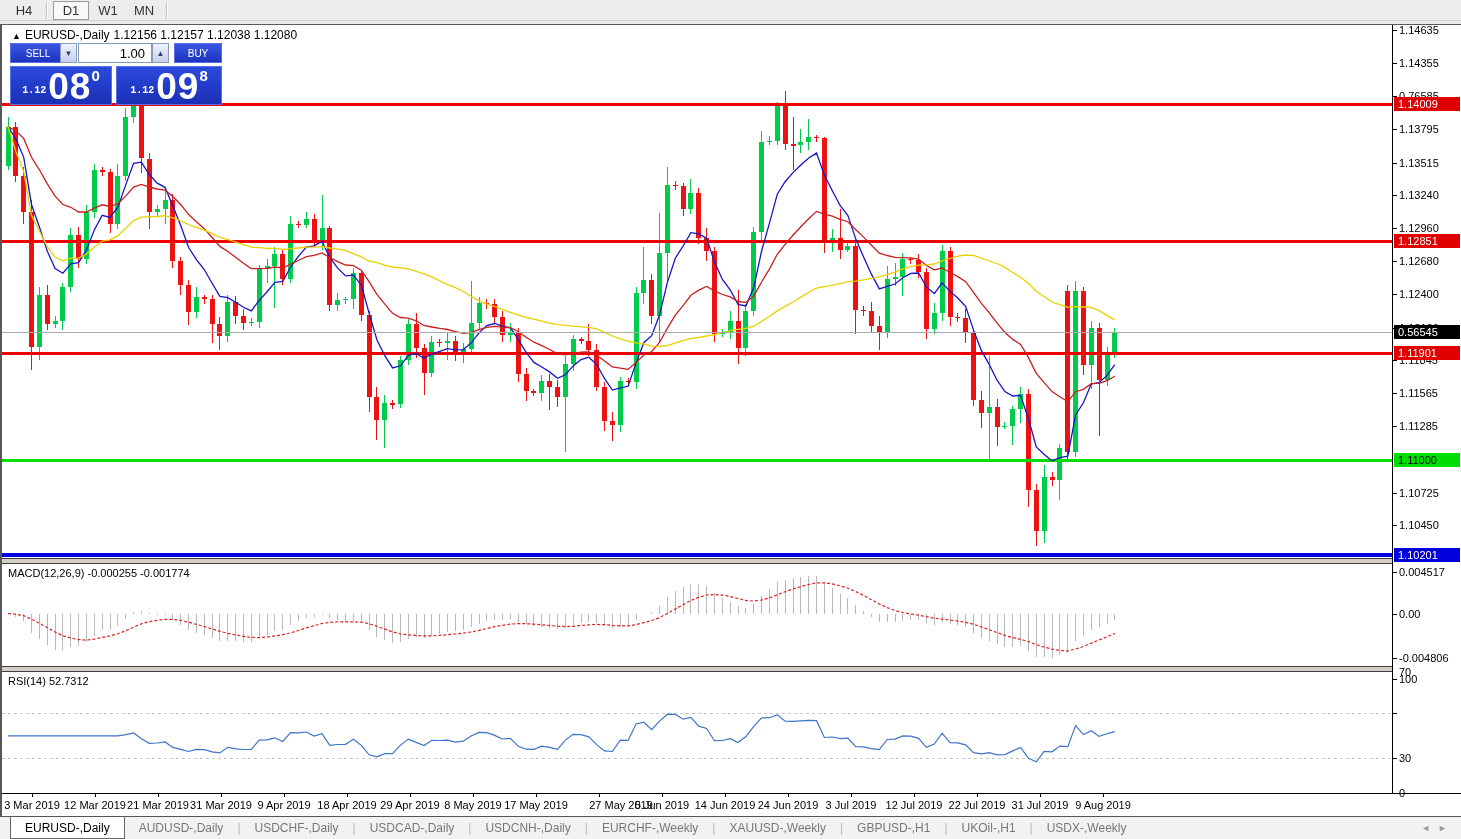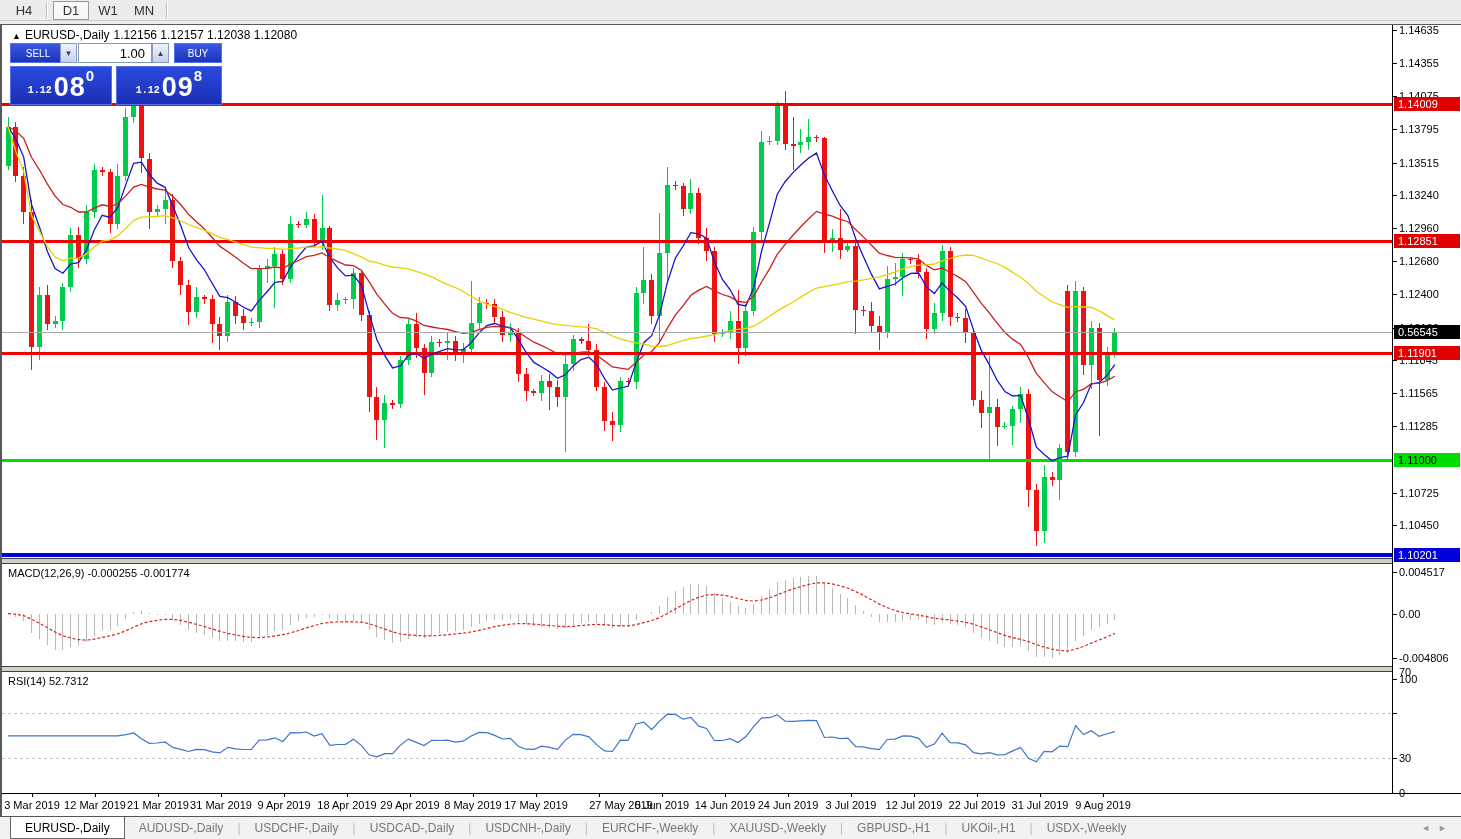--- a/index.html
+++ b/index.html
@@ -23,21 +23,21 @@
   .ytick{position:absolute;left:6px;font-size:11px;color:#000;white-space:nowrap;}
   .ytickmark{position:absolute;left:0;width:4px;height:1px;background:#000;}
   .ybadge{position:absolute;left:1px;width:66px;font-size:11px;text-align:left;padding:1px 0 1px 4px;box-sizing:border-box;white-space:nowrap;z-index:7;}
   
   .tpanel{position:absolute;left:8px;top:18px;width:212px;height:62px;z-index:10;}
   .tp-btn{position:absolute;height:20px;background:linear-gradient(#3a57e2,#1c33bd);border:1px solid #5570e8;color:#fff;font-size:10px;display:flex;align-items:center;justify-content:center;box-sizing:border-box;cursor:pointer;}
   .tp-spin{position:absolute;width:17px;height:20px;background:linear-gradient(#eef2fb,#c6d0ea);border:1px solid #8a9ac0;box-sizing:border-box;display:flex;align-items:center;justify-content:center;font-size:8px;color:#31406e;cursor:pointer;}
   .tp-vol{position:absolute;left:68px;top:0;width:74px;height:20px;border:1px solid #7f9db9;background:#fff;box-sizing:border-box;font-size:13px;color:#000;text-align:right;padding:0 6px;font-family:"Liberation Sans",sans-serif;}
   .tp-price{position:absolute;top:23px;height:39px;background:linear-gradient(#2a4ade,#1b2fb4);border:1px solid #5570e8;box-sizing:border-box;color:#fff;display:flex;align-items:flex-end;justify-content:center;padding-bottom:2px;cursor:pointer;}
   .tp-price .sm{font-size:10px;font-weight:bold;margin-right:2px;line-height:22px;font-family:Liberation Mono, monospace;}
-  .tp-price .big{font-size:27px;font-weight:bold;line-height:30px;letter-spacing:1px;}
+  .tp-price .big{font-size:37px;font-weight:bold;line-height:30px;letter-spacing:1px;}
   .tp-price .sup{font-size:15px;font-weight:bold;line-height:14px;align-self:flex-start;margin-top:2px;}
   
   .dateaxis{position:absolute;left:0;top:768px;width:1461px;height:24px;background:#fff;border-top:1px solid #000;box-sizing:border-box;}
   .dlabel{position:absolute;top:5px;font-size:11px;color:#000;white-space:nowrap;transform:translateX(-50%);}
   .dtick{position:absolute;top:0;width:1px;height:3px;background:#000;}
   
   .tabbar{position:absolute;left:0;top:816px;width:1461px;height:23px;background:#f2f2f2;border-top:1px solid #555;display:flex;align-items:stretch;font-size:12px;box-sizing:border-box;}
   .tab{display:flex;align-items:center;padding:0 14px;color:#777;cursor:pointer;white-space:nowrap;}
   .tab.active{background:#fff;border:1px solid #666;border-top:none;color:#000;margin-left:10px;}
   .tabsep{display:flex;align-items:center;color:#bbb;}
@@ -538,21 +538,21 @@
       </svg>
     <div class="ind-label">RSI(14) 52.7312</div>
   </div>
 
   <div class="axiscol" id="axiscol">
       <div class="ytickmark" style="top:5px"></div>
       <div class="ytick" style="top:-1px">1.14635</div>
       <div class="ytickmark" style="top:38px"></div>
       <div class="ytick" style="top:32px">1.14355</div>
       <div class="ytickmark" style="top:71px"></div>
-      <div class="ytick" style="top:65px">1.14075</div>
+      <div class="ytick" style="top:65px">0.76585</div>
       <div class="ytickmark" style="top:104px"></div>
       <div class="ytick" style="top:98px">1.13795</div>
       <div class="ytickmark" style="top:138px"></div>
       <div class="ytick" style="top:132px">1.13515</div>
       <div class="ytickmark" style="top:170px"></div>
       <div class="ytick" style="top:164px">1.13240</div>
       <div class="ytickmark" style="top:203px"></div>
       <div class="ytick" style="top:197px">1.12960</div>
       <div class="ytickmark" style="top:236px"></div>
       <div class="ytick" style="top:230px">1.12680</div>

